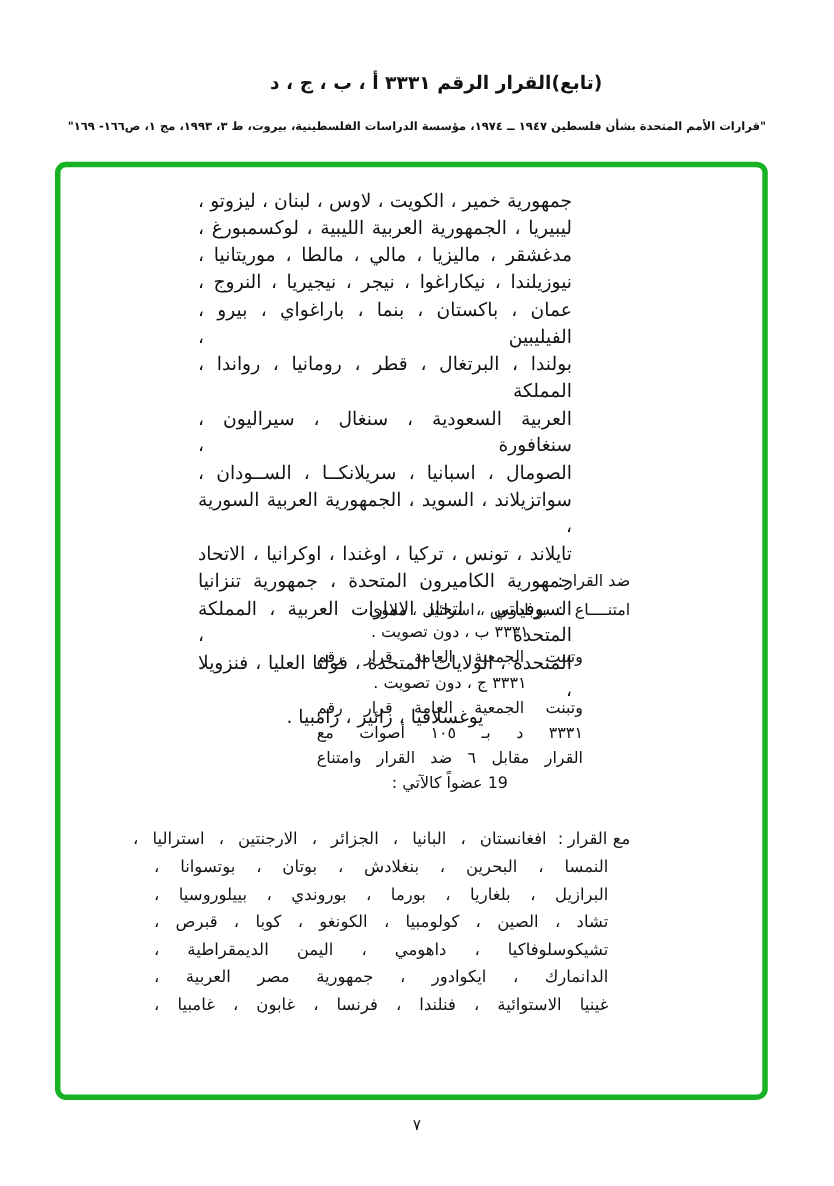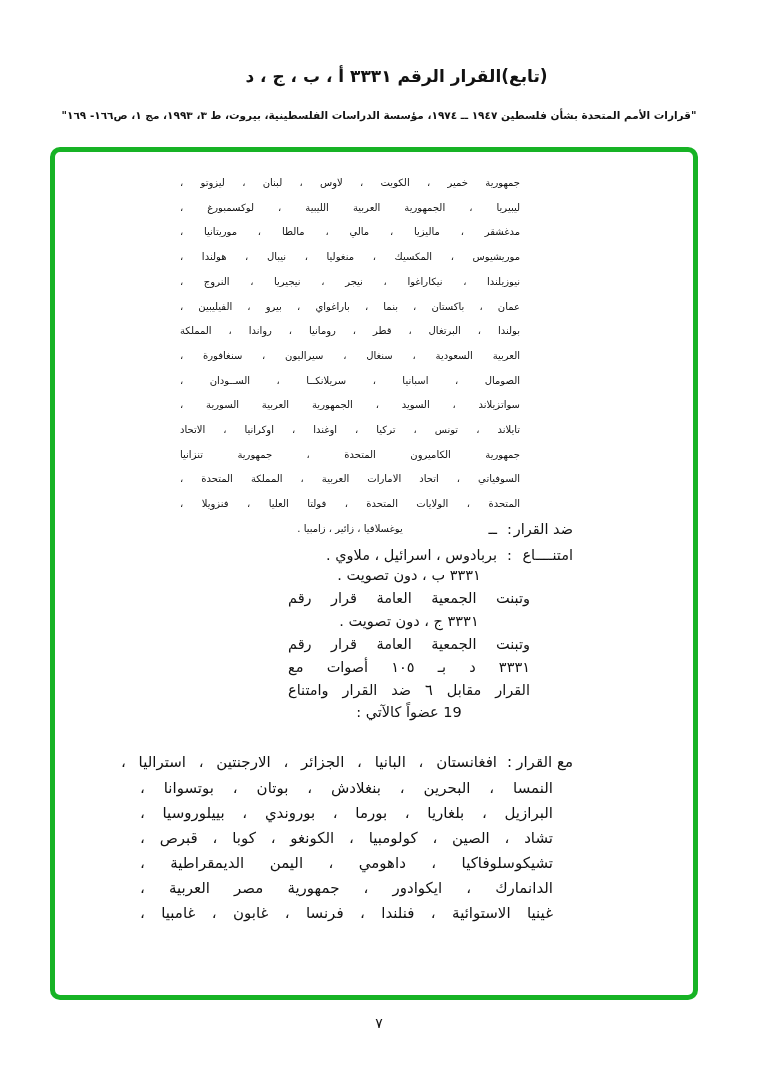--- a/index.html
+++ b/index.html
@@ -23,21 +23,21 @@
     border:5px solid #17b325; border-radius:10px; background:transparent;
   }
 
   .block-lines { position:absolute; }
   .block-lines .line { white-space:normal; }
   .align-justify { text-align:justify; text-align-last:justify; }
   .align-center  { text-align:right;  text-align-last:center; }
 
   .continuation-list {
     top:171px; right:238px; width:340px;
-    font-size:10px; line-height:24.7px;
+    font-size:17px; line-height:24.7px;
   }
 
   .vote-row {
     position:absolute; display:flex; align-items:flex-start;
     font-size:14.5px; line-height:20px;
   }
   .vote-row .label-pair {
     display:flex; justify-content:space-between;
     width:66px; flex:none;
   }
@@ -80,21 +80,20 @@
 
   <div class="citation rtl">"قرارات الأمم المتحدة بشأن فلسطين ١٩٤٧ ــ ١٩٧٤، مؤسسة الدراسات الفلسطينية، بيروت، ط ٣، ١٩٩٣، مج ١، ص١٦٦- ١٦٩"</div>
 
   <div class="annotation-box"></div>
 
   <div class="block-lines continuation-list rtl">
 
   <div class="line align-justify">جمهورية خمير ، الكويت ، لاوس ، لبنان ، ليزوتو ،</div>
       <div class="line align-justify">ليبيريا ، الجمهورية العربية الليبية ، لوكسمبورغ ،</div>
       <div class="line align-justify">مدغشقر ، ماليزيا ، مالي ، مالطا ، موريتانيا ،</div>
-      <div class="line align-justify">موريشيوس ، المكسيك ، منغوليا ، نيبال ، هولندا ،</div>
       <div class="line align-justify">نيوزيلندا ، نيكاراغوا ، نيجر ، نيجيريا ، النروج ،</div>
       <div class="line align-justify">عمان ، باكستان ، بنما ، باراغواي ، بيرو ، الفيليبين ،</div>
       <div class="line align-justify">بولندا ، البرتغال ، قطر ، رومانيا ، رواندا ، المملكة</div>
       <div class="line align-justify">العربية السعودية ، سنغال ، سيراليون ، سنغافورة ،</div>
       <div class="line align-justify">الصومال ، اسبانيا ، سريلانكــا ، الســودان ،</div>
       <div class="line align-justify">سواتزيلاند ، السويد ، الجمهورية العربية السورية ،</div>
       <div class="line align-justify">تايلاند ، تونس ، تركيا ، اوغندا ، اوكرانيا ، الاتحاد</div>
       <div class="line align-justify">جمهورية الكاميرون المتحدة ، جمهورية تنزانيا</div>
       <div class="line align-justify">السوفياتي ، اتحاد الامارات العربية ، المملكة المتحدة ،</div>
       <div class="line align-justify">المتحدة ، الولايات المتحدة ، فولتا العليا ، فنزويلا ،</div>

